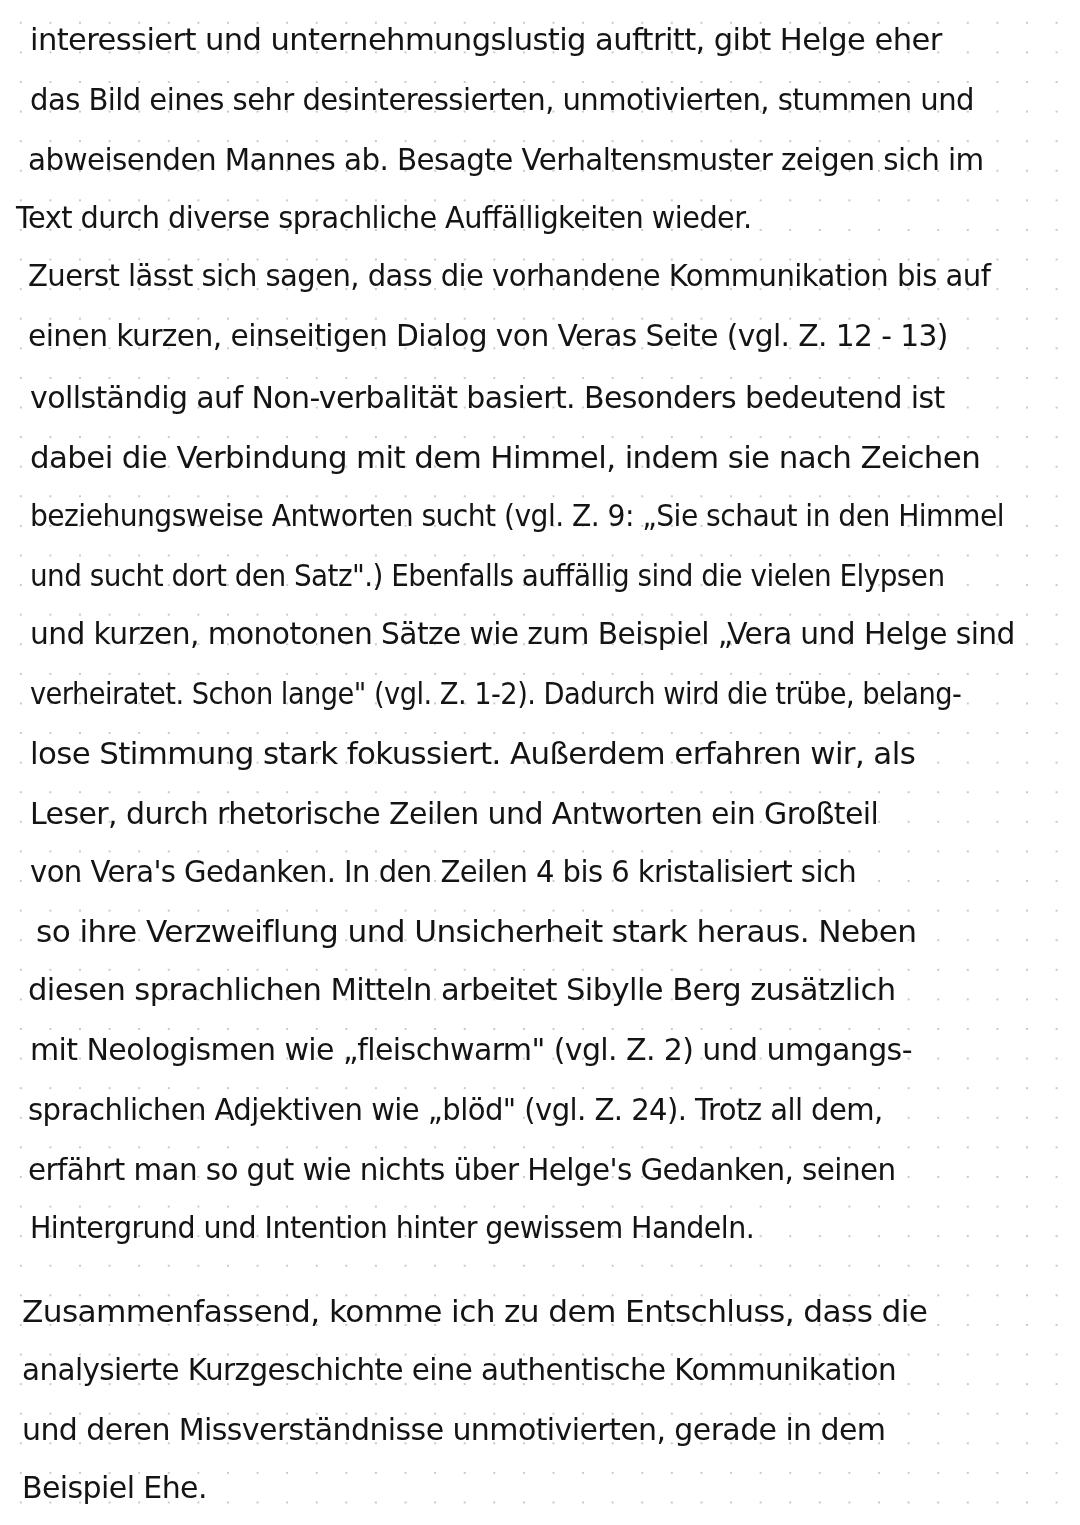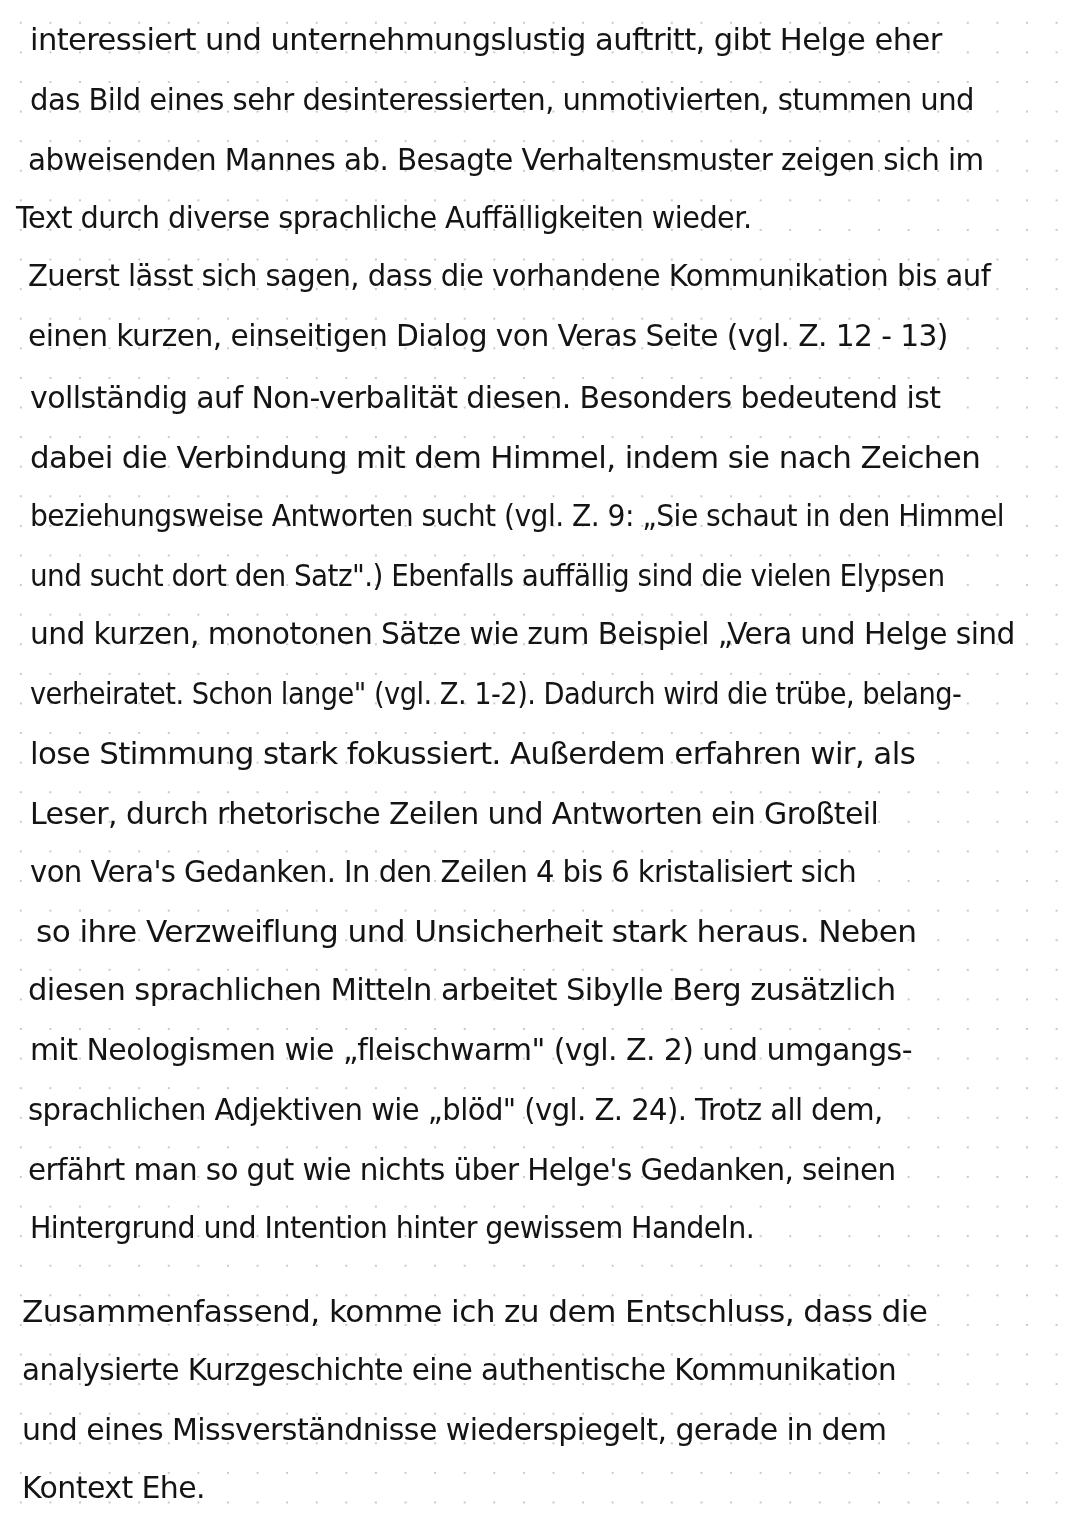--- a/index.html
+++ b/index.html
@@ -25,36 +25,36 @@
 <body>
 
 <div class="page">
   <div>
     <div class="line" style="top:22px;left:30px;transform:scaleX(1.02)">interessiert und unternehmungslustig auftritt, gibt Helge eher</div>
     <div class="line" style="top:82px;left:30px;transform:scaleX(0.97)">das Bild eines sehr desinteressierten, unmotivierten, stummen und</div>
     <div class="line" style="top:142px;left:28px;transform:scaleX(0.98)">abweisenden Mannes ab. Besagte Verhaltensmuster zeigen sich im</div>
     <div class="line" style="top:200px;left:16px;transform:scaleX(0.96)">Text durch diverse sprachliche Auffälligkeiten wieder.</div>
     <div class="line" style="top:258px;left:28px;transform:scaleX(0.97)">Zuerst lässt sich sagen, dass die vorhandene Kommunikation bis auf</div>
     <div class="line" style="top:318px;left:28px;transform:scaleX(0.99)">einen kurzen, einseitigen Dialog von Veras Seite (vgl. Z. 12 - 13)</div>
-    <div class="line" style="top:380px;left:30px;transform:scaleX(1.0)">vollständig auf Non-verbalität diesen. Besonders bedeutend ist</div>
+    <div class="line" style="top:380px;left:30px;transform:scaleX(1.0)">vollständig auf Non-verbalität basiert. Besonders bedeutend ist</div>
     <div class="line" style="top:440px;left:30px;transform:scaleX(1.03)">dabei die Verbindung mit dem Himmel, indem sie nach Zeichen</div>
     <div class="line" style="top:498px;left:30px;transform:scaleX(0.94)">beziehungsweise Antworten sucht (vgl. Z. 9: „Sie schaut in den Himmel</div>
     <div class="line" style="top:558px;left:30px;transform:scaleX(0.93)">und sucht dort den Satz".) Ebenfalls auffällig sind die vielen Elypsen</div>
     <div class="line" style="top:616px;left:30px;transform:scaleX(0.99)">und kurzen, monotonen Sätze wie zum Beispiel „Vera und Helge sind</div>
     <div class="line" style="top:676px;left:30px;transform:scaleX(0.91)">verheiratet. Schon lange" (vgl. Z. 1-2). Dadurch wird die trübe, belang-</div>
     <div class="line" style="top:736px;left:30px;transform:scaleX(1.03)">lose Stimmung stark fokussiert. Außerdem erfahren wir, als</div>
     <div class="line" style="top:796px;left:30px;transform:scaleX(1.0)">Leser, durch rhetorische Zeilen und Antworten ein Großteil</div>
     <div class="line" style="top:854px;left:30px;transform:scaleX(0.97)">von Vera's Gedanken. In den Zeilen 4 bis 6 kristalisiert sich</div>
     <div class="line" style="top:914px;left:36px;transform:scaleX(1.04)">so ihre Verzweiflung und Unsicherheit stark heraus. Neben</div>
     <div class="line" style="top:972px;left:28px;transform:scaleX(1.02)">diesen sprachlichen Mitteln arbeitet Sibylle Berg zusätzlich</div>
     <div class="line" style="top:1032px;left:30px;transform:scaleX(1.0)">mit Neologismen wie „fleischwarm" (vgl. Z. 2) und umgangs-</div>
     <div class="line" style="top:1092px;left:28px;transform:scaleX(0.97)">sprachlichen Adjektiven wie „blöd" (vgl. Z. 24). Trotz all dem,</div>
     <div class="line" style="top:1152px;left:28px;transform:scaleX(0.98)">erfährt man so gut wie nichts über Helge's Gedanken, seinen</div>
     <div class="line" style="top:1210px;left:30px;transform:scaleX(0.95)">Hintergrund und Intention hinter gewissem Handeln.</div>
   </div>
 
   <div>
     <div class="line" style="top:1294px;left:22px;transform:scaleX(1.04)">Zusammenfassend, komme ich zu dem Entschluss, dass die</div>
     <div class="line" style="top:1352px;left:22px;transform:scaleX(0.98)">analysierte Kurzgeschichte eine authentische Kommunikation</div>
-    <div class="line" style="top:1412px;left:22px;transform:scaleX(1.0)">und eines Missverständnisse wiederspiegelt, gerade in dem</div>
-    <div class="line" style="top:1470px;left:22px;transform:scaleX(1.0)">Kontext Ehe.</div>
+    <div class="line" style="top:1412px;left:22px;transform:scaleX(1.0)">und deren Missverständnisse unmotivierten, gerade in dem</div>
+    <div class="line" style="top:1470px;left:22px;transform:scaleX(1.0)">Beispiel Ehe.</div>
   </div>
 </div>
 
 </body></html>

